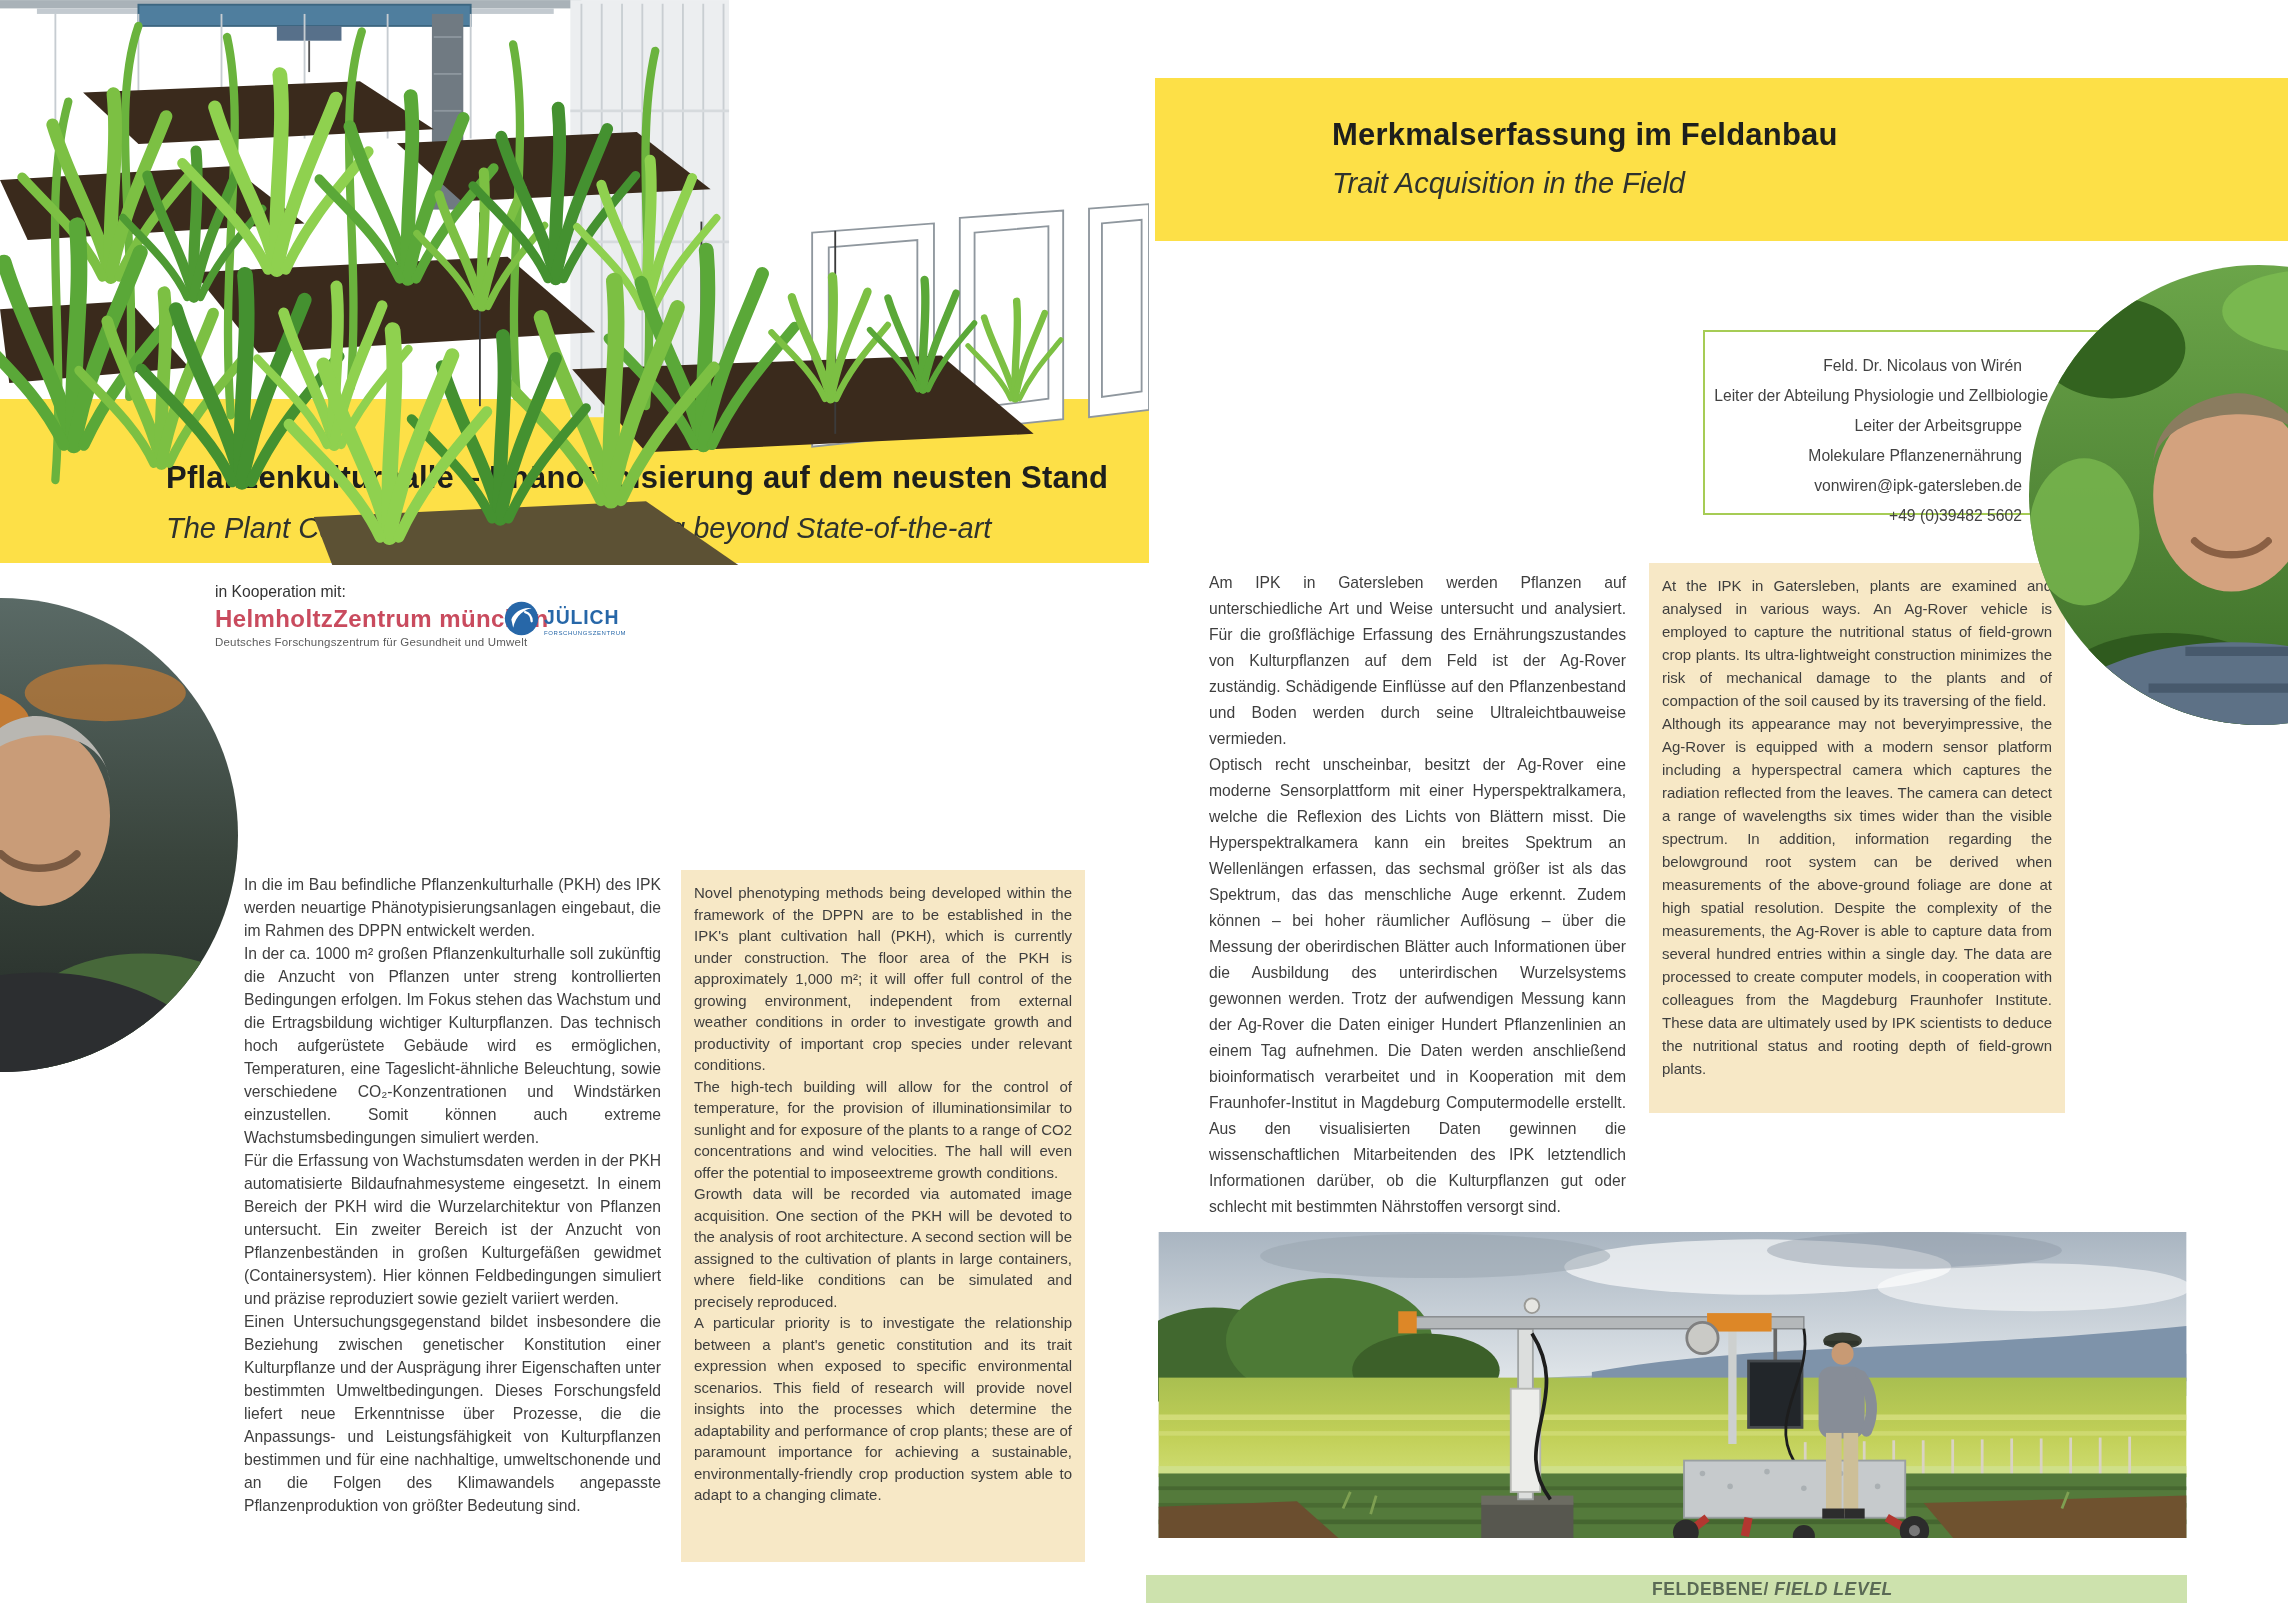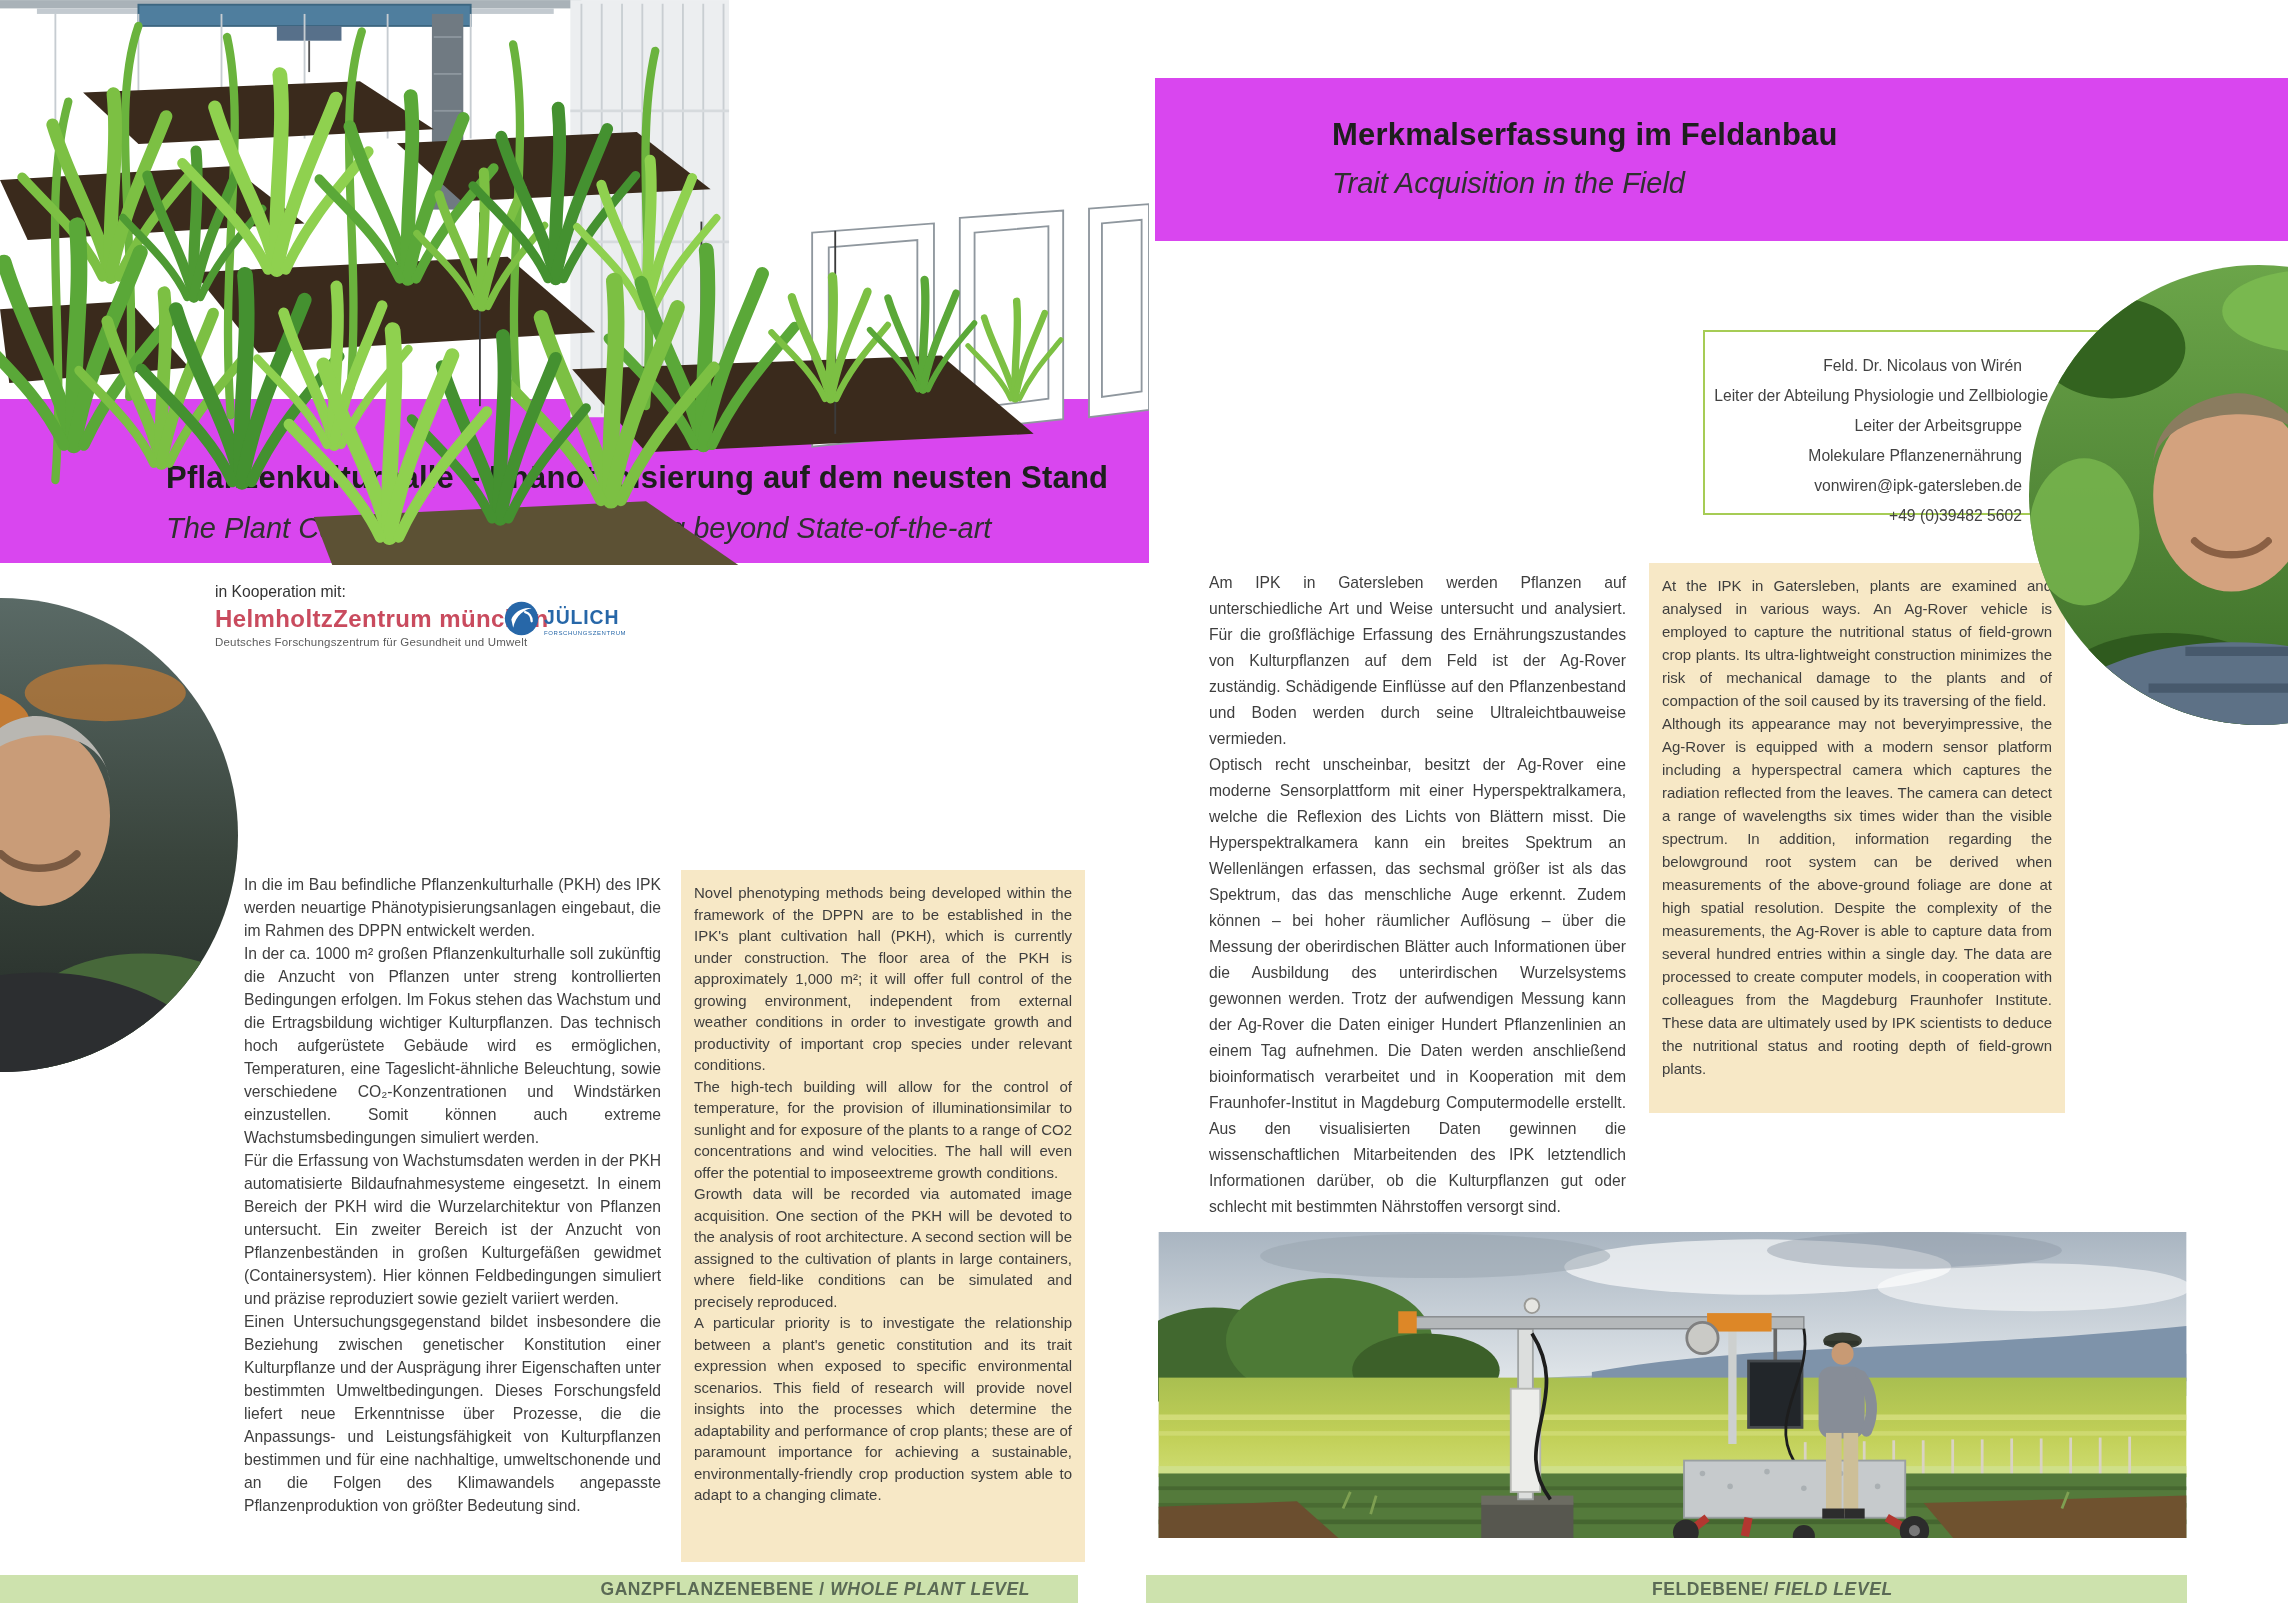--- a/index.html
+++ b/index.html
@@ -1,21 +1,21 @@
 <!DOCTYPE html>
 <html lang="de" style="font-size:14.8px"><head>
 <meta charset="utf-8">
 <style>
   html,body{margin:0;padding:0;background:#ffffff;}
   body{width:2289px;height:1619px;position:relative;font-family:"Liberation Sans",sans-serif;color:#3e3e3e;}
   .abs{position:absolute;}
   #page{position:absolute;inset:0;width:2289px;height:1619px;background:#fff;overflow:hidden;}
 
   
-  .band{background:#d946ef;}
+  .band{background:#fde047;}
   .band-left{left:0;top:399px;width:1149px;height:164px;z-index:1;}
   .band-right{left:1155px;top:78px;width:1134px;height:163px;z-index:1;}
   .page-title{font-weight:bold;font-size:31px;color:#1d1f1d;letter-spacing:0.2px;white-space:nowrap;}
   .page-subtitle{font-style:italic;font-size:29px;color:#2e322e;white-space:nowrap;}
 
   
   #hall-illustration{left:0;top:0;width:1149px;height:565px;z-index:2;}
 
   
   .coop-label{left:215px;top:583px;font-size:15.7px;color:#333;z-index:3;}
@@ -263,23 +263,20 @@
     <p>Einen Untersuchungsgegenstand bildet insbesondere die Beziehung zwischen genetischer Konstitution einer Kulturpflanze und der Ausprägung ihrer Eigenschaften unter bestimmten Umweltbedingungen. Dieses Forschungsfeld liefert neue Erkenntnisse über Prozesse, die die Anpassungs- und Leistungsfähigkeit von Kulturpflanzen bestimmen und für eine nachhaltige, umweltschonende und an die Folgen des Klimawandels angepasste Pflanzenproduktion von größter Bedeutung sind.</p>
   </div>
 
   <div class="abs col en-left">
     <p>Novel phenotyping methods being developed within the framework of the DPPN are to be established in the IPK's plant cultivation hall (PKH), which is currently under construction. The floor area of the PKH is approximately 1,000 m²; it will offer full control of the growing environment, independent from external weather conditions in order to investigate growth and productivity of important crop species under  relevant conditions.</p>
     <p>The high-tech building will allow for the control of temperature, for the provision of illuminationsimilar to sunlight and for exposure of the plants to a range of CO2 concentrations and wind velocities. The hall will even offer the potential to imposeextreme growth conditions.</p>
     <p>Growth data will be recorded via automated image acquisition. One section of the PKH will be devoted to the analysis of root architecture. A second section will be assigned to the cultivation of plants in large containers, where field-like conditions can be simulated and precisely reproduced.</p>
     <p>A particular priority is to investigate the relationship between a plant's genetic constitution and its trait expression when exposed to specific environmental scenarios. This field of research will provide novel insights into the processes which determine the adaptability and performance of crop plants; these are of paramount importance for achieving a sustainable, environmentally-friendly crop production system able to adapt to a changing climate.</p>
   </div>
 
-  <div class="abs footer-bar footer-left">
-    <span>GANZPFLANZENEBENE / </span><span class="it">WHOLE PLANT LEVEL</span>
-  </div>
 
   <div class="abs band band-right">
     <div class="abs page-title" style="left:177px;top:39px;">Merkmalserfassung im Feldanbau</div>
     <div class="abs page-subtitle" style="left:177px;top:89px;">Trait Acquisition in the Field</div>
   </div>
 
   <div class="abs contact-card card-right">
     <div class="lines">
       <div class="line">Feld. Dr. Nicolaus von Wirén</div>
       <div class="line">Leiter der Abteilung Physiologie und Zellbiologie</div>

